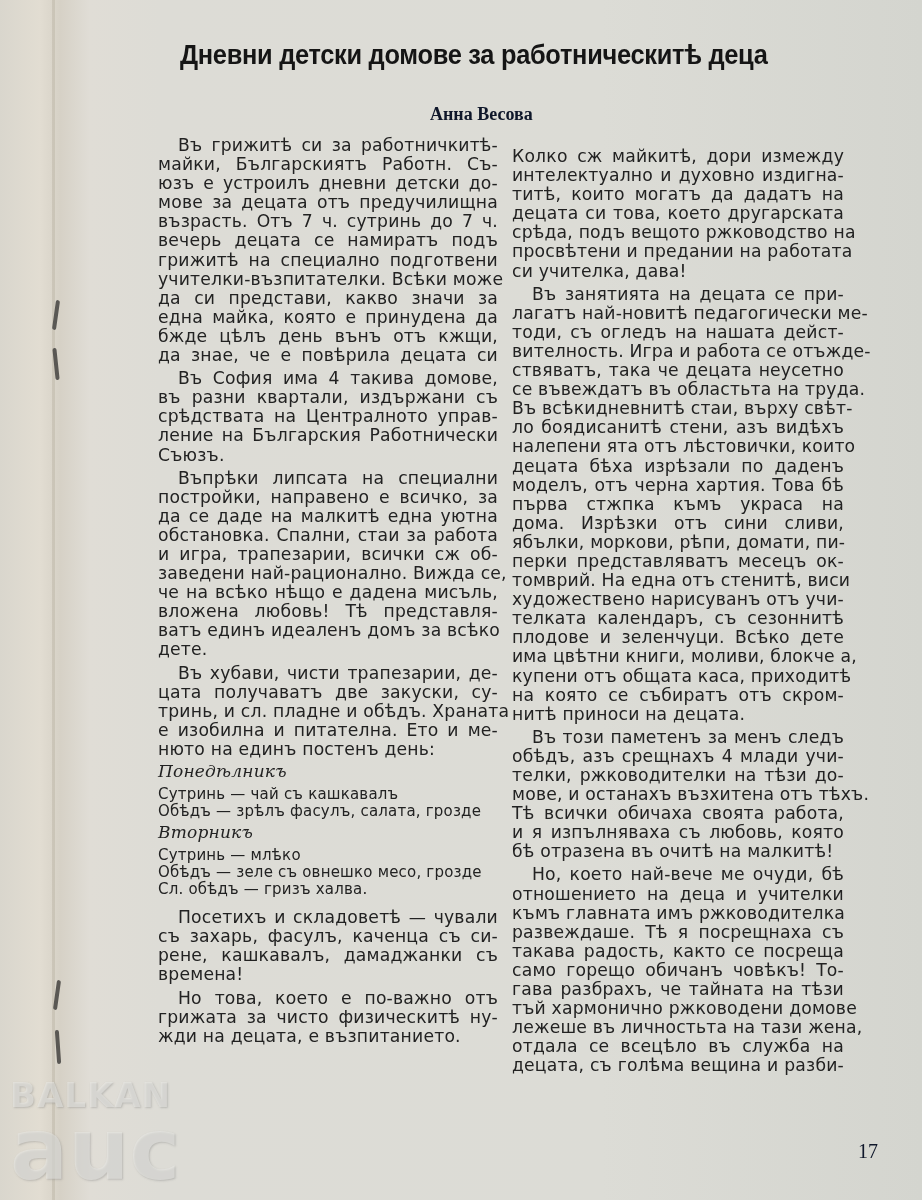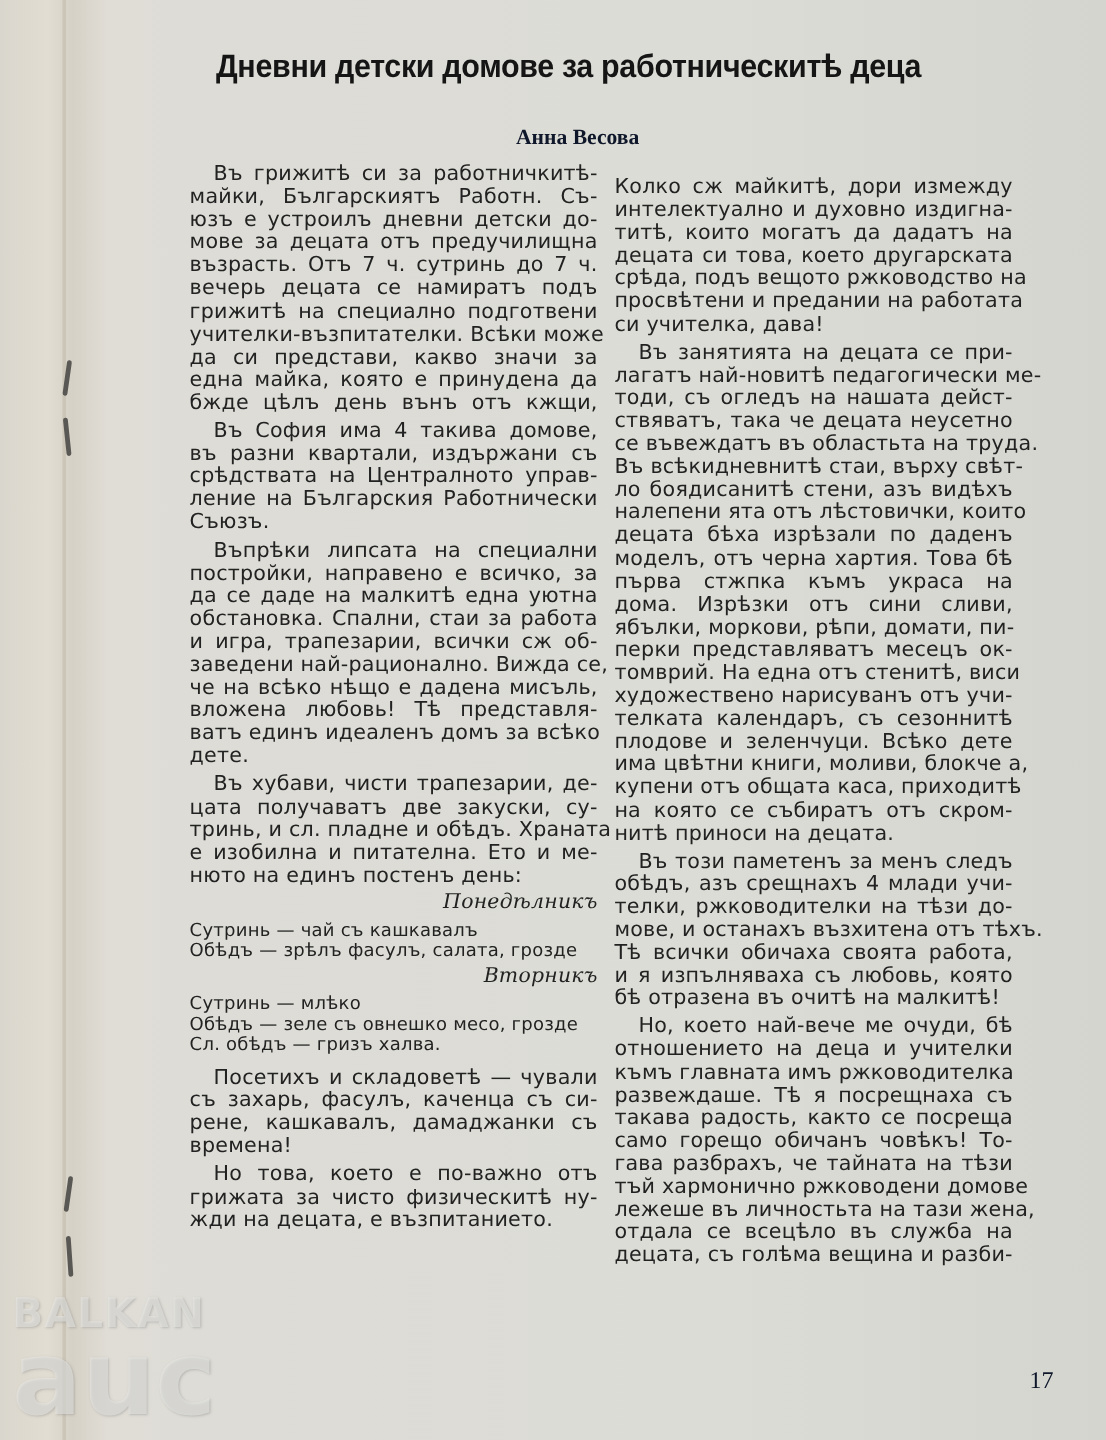--- a/index.html
+++ b/index.html
@@ -33,21 +33,21 @@
     position:absolute; top:136px; font-size:17.2px; line-height:19.1px;
     letter-spacing:0.2px; color:#222;
   }
   .col.left { left:158px; width:340px; }
   .col.right { left:512px; width:332px; top:147px; }
   .line { display:block; white-space:nowrap; text-align:justify; text-align-last:justify; }
   .line.indent { padding-left:20px; }
   .line.last { text-align-last:left; }
   .para-gap { height:4px; }
   .day {
-    display:block; text-align:right; font-family:"DejaVu Serif", serif;
+    display:block; text-align:left; font-family:"DejaVu Serif", serif;
     font-style:italic; font-size:17px; margin:3px 0 5px 0;
   }
   .menu { display:block; white-space:nowrap; font-size:15px; line-height:17px; }
   .pagenum {
     position:absolute; left:858px; top:1140px;
     font-family:"Liberation Serif", serif; font-size:20px; color:#0f172a;
   }
   .watermark {
     position:absolute; left:10px; top:1060px; color:rgba(235,235,232,0.55);
     font-family:"DejaVu Sans", sans-serif; font-weight:bold;
@@ -77,20 +77,21 @@
         <span class="line">майки, Българскиятъ Работн. Съ-</span>
         <span class="line">юзъ е устроилъ дневни детски до-</span>
         <span class="line">мове за децата отъ предучилищна</span>
         <span class="line">възрасть. Отъ 7 ч. сутринь до 7 ч.</span>
         <span class="line">вечерь децата се намиратъ подъ</span>
         <span class="line">грижитѣ на специално подготвени</span>
         <span class="line">учителки-възпитателки. Всѣки може</span>
         <span class="line">да си представи, какво значи за</span>
         <span class="line">една майка, която е принудена да</span>
         <span class="line">бжде цѣлъ день вънъ отъ кжщи,</span>
+        <span class="line">да знае, че е повѣрила децата си</span>
       </div>
     <div class="para-gap"></div>
     <div>
         <span class="line indent">Въ София има 4 такива домове,</span>
         <span class="line">въ разни квартали, издържани съ</span>
         <span class="line">срѣдствата на Централното управ-</span>
         <span class="line">ление на Българския Работнически</span>
         <span class="line last">Съюзъ.</span>
       </div>
     <div class="para-gap"></div>
@@ -146,20 +147,21 @@
         <span class="line">децата си това, което другарската</span>
         <span class="line">срѣда, подъ вещото ржководство на</span>
         <span class="line">просвѣтени и предании на работата</span>
         <span class="line last">си учителка, дава!</span>
       </div>
     <div class="para-gap"></div>
     <div>
         <span class="line indent">Въ занятията на децата се при-</span>
         <span class="line">лагатъ най-новитѣ педагогически ме-</span>
         <span class="line">тоди, съ огледъ на нашата дейст-</span>
+        <span class="line">вителность. Игра и работа се отъжде-</span>
         <span class="line">ствяватъ, така че децата неусетно</span>
         <span class="line">се въвеждатъ въ областьта на труда.</span>
         <span class="line">Въ всѣкидневнитѣ стаи, върху свѣт-</span>
         <span class="line">ло боядисанитѣ стени, азъ видѣхъ</span>
         <span class="line">налепени ята отъ лѣстовички, които</span>
         <span class="line">децата бѣха изрѣзали по даденъ</span>
         <span class="line">моделъ, отъ черна хартия. Това бѣ</span>
         <span class="line">първа стжпка къмъ украса на</span>
         <span class="line">дома. Изрѣзки отъ сини сливи,</span>
         <span class="line">ябълки, моркови, рѣпи, домати, пи-</span>

